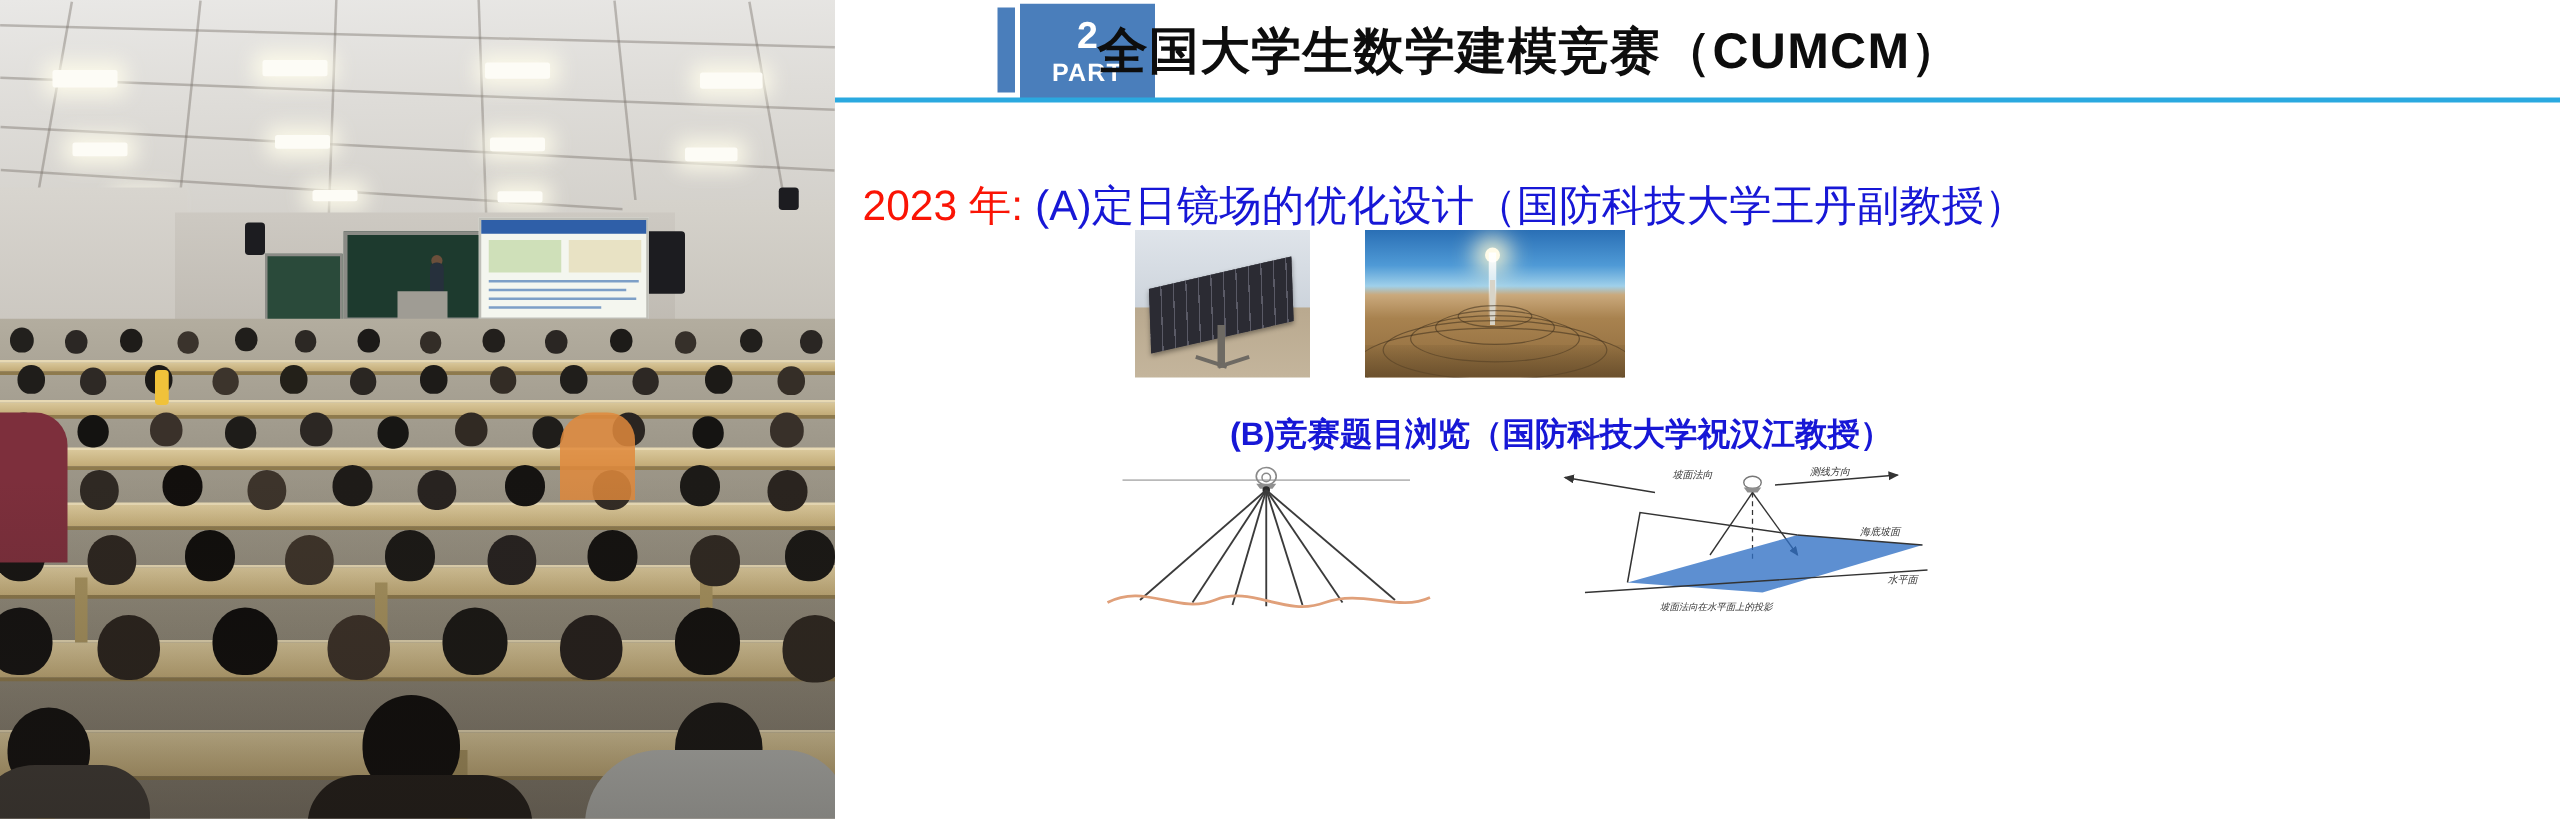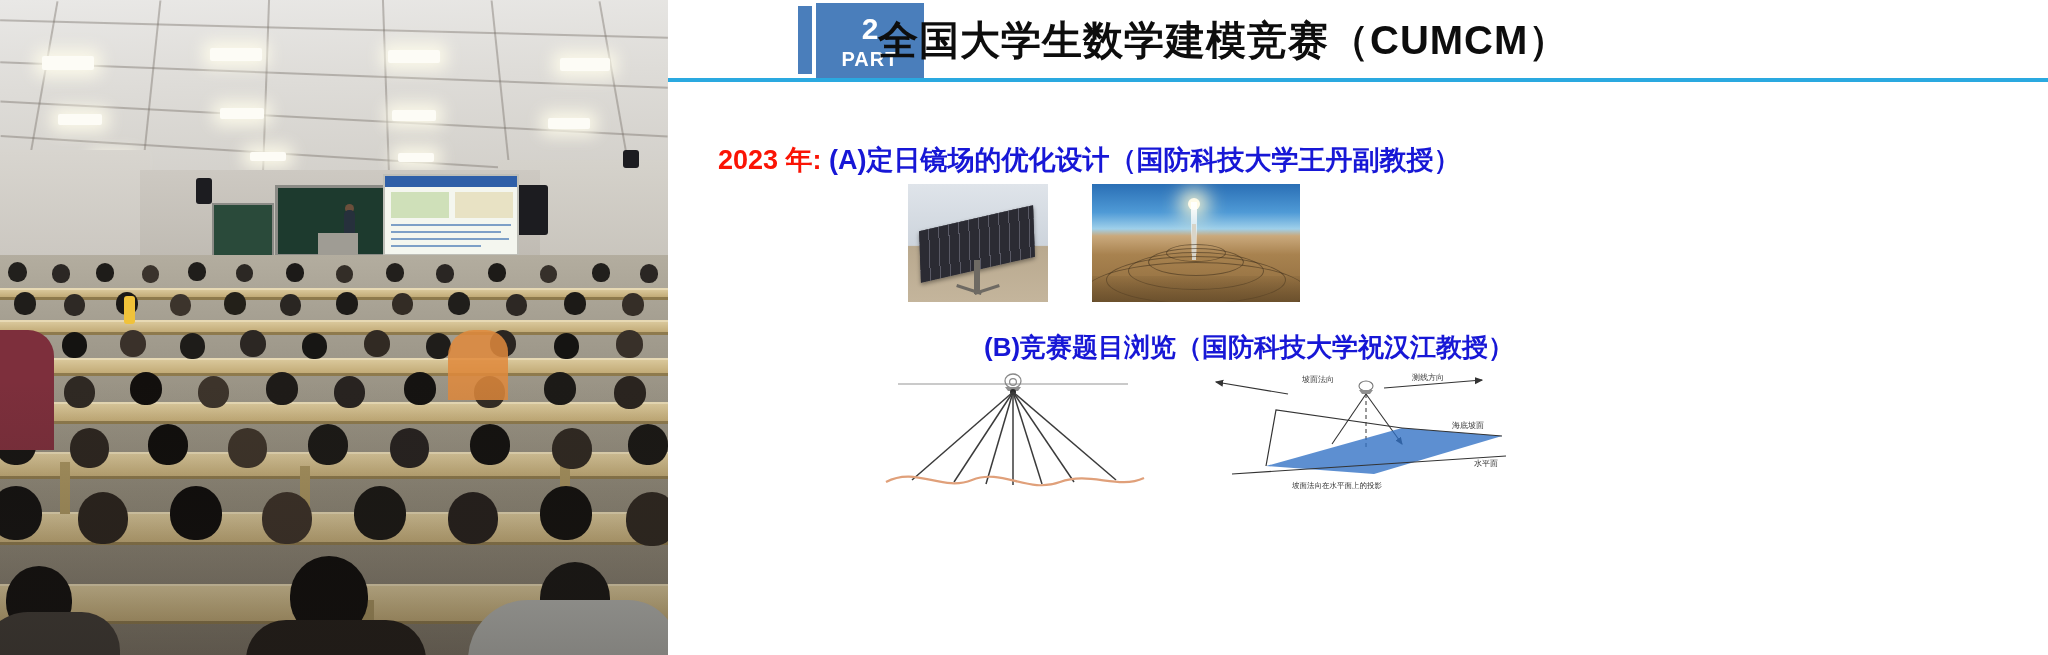--- a/index.html
+++ b/index.html
@@ -81,22 +81,22 @@
     display:flex; align-items:center; font-size:40px; font-weight:bold;
     color:#0d0d0d; letter-spacing:1px; white-space:nowrap; }
   .head-rule { position:absolute; left:0; top:78px; width:1380px; height:4px;
     background:#2aa9e0; }
 
   .slide-body { position:relative; height:573px; }
 
   .red-head { position:absolute; left:93px; top:15px; font-size:31px;
     font-weight:bold; color:#fa1405; letter-spacing:1px; }
 
-  .line-2023 { position:absolute; left:50px; top:62px; font-size:27px;
-    font-weight:bold; white-space:nowrap; }
+  .line-2023 { position:absolute; left:22px; top:62px; font-size:34px;
+    font-weight:normal; white-space:nowrap; }
   .line-2023 .yr { color:#fa1405; }
   .line-2023 .bl { color:#1717d6; }
 
   .imgs-a { position:absolute; left:240px; top:104px; display:flex; gap:44px; }
 
   
   .img-helio { width:140px; height:118px; position:relative; overflow:hidden;
     background:linear-gradient(180deg,#dfe4ea 0%,#cdd4dc 52%,#b9a98f 53%,#c4b59c 100%); }
   .helio-panel { position:absolute; left:12px; top:34px; width:114px; height:52px;
     background:repeating-linear-gradient(90deg,#2b2b33 0 9px,#5a5a66 9px 10px),
@@ -116,22 +116,22 @@
   .tower-mast { position:absolute; left:100px; top:40px; width:4px; height:36px;
     background:#d8d4c8; }
   .field-ring { position:absolute; border:1px solid rgba(60,45,28,.55);
     border-radius:50%; left:50%; transform:translateX(-50%); }
   .tower-fore { position:absolute; left:0; bottom:0; width:100%; height:26px;
     background:linear-gradient(180deg,rgba(120,92,52,.2),rgba(96,72,40,.75)); }
 
   .line-b { position:absolute; left:316px; top:250px; font-size:26px;
     font-weight:bold; color:#1717d6; white-space:nowrap; }
 
-  .imgs-b { position:absolute; left:200px; top:290px; display:flex; gap:48px;
-    align-items:center; }
+  .imgs-b { position:absolute; left:200px; top:290px; display:flex; gap:84px;
+    align-items:center;font-style:italic; }
 
   .diag-multibeam { width:290px; height:120px; position:relative; }
   .diag-terrain { width:310px; height:120px; position:relative; }
 
   .line-c { position:absolute; left:120px; top:458px; font-size:26px;
     font-weight:bold; color:#1717d6; white-space:nowrap; }
 </style>
 </head>
 <body>
 

